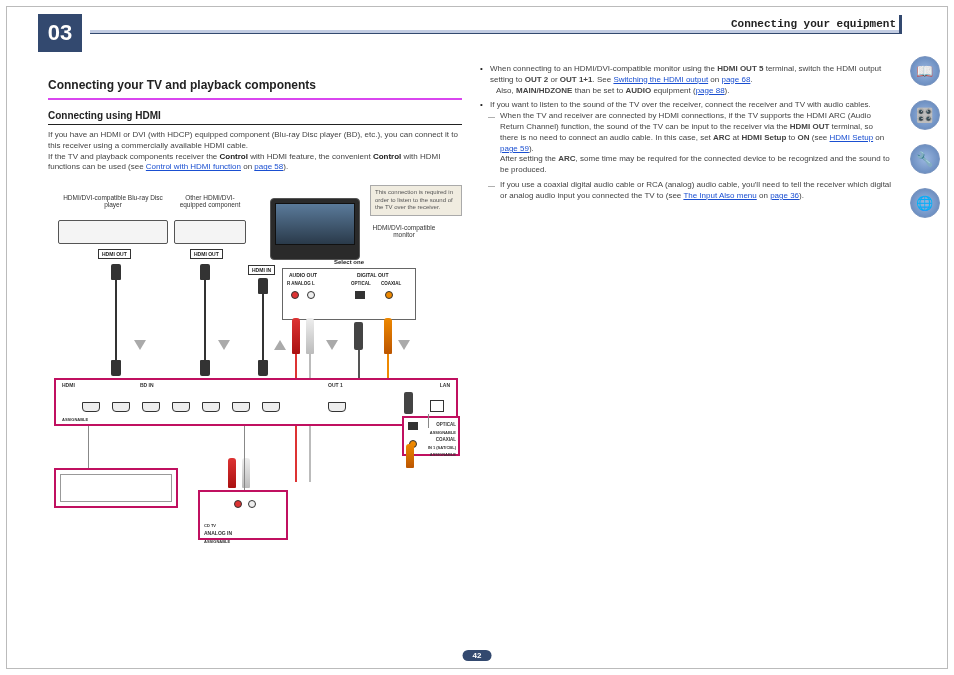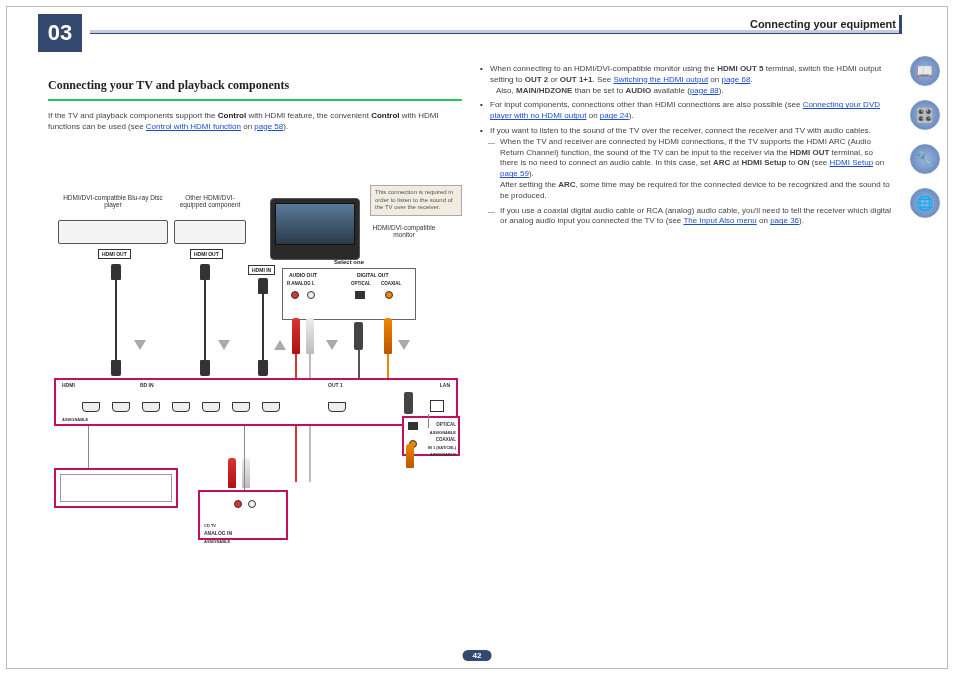--- a/index.html
+++ b/index.html
@@ -30,20 +30,21 @@
     height: 4px;
     background: #c2cce2;
     border-bottom: 1px solid #33496f;
   }
   .section-header {
     position: absolute;
     right: 58px; top: 18px;
     font-size: 11px;
     font-weight: bold;
     color: #222;
+    font-family: Liberation Mono, monospace;
   }
   .section-header::after {
     content: "";
     position: absolute;
     right: -6px; top: -3px;
     width: 3px; height: 18px;
     background: #33496f;
   }
   .col-left {
     position: absolute;
@@ -51,24 +52,23 @@
     width: 414px;
   }
   .col-right {
     position: absolute;
     left: 480px; top: 64px;
     width: 412px;
   }
   h1.main-h {
     font-size: 12px;
     font-weight: bold;
-    border-bottom: 2px solid #22c55e;
+    border-bottom: 2px solid #d946ef;
     padding-bottom: 6px;
     margin-bottom: 10px;
-    font-family: Liberation Serif, serif;
   }
   h2.sub-h {
     font-size: 10px;
     font-weight: bold;
     border-bottom: 1px solid #222;
     padding-bottom: 3px;
     margin-bottom: 5px;
   }
   .body-text { font-size: 8px; line-height: 1.35; color: #444; }
   .body-text b { color: #222; }
@@ -211,33 +211,32 @@
 
 <div class="side-icons">
   <div class="side-icon">📖</div>
   <div class="side-icon">🎛️</div>
   <div class="side-icon">🔧</div>
   <div class="side-icon">🌐</div>
 </div>
 
 <div class="col-left">
   <h1 class="main-h">Connecting your TV and playback components</h1>
+  <h2 class="sub-h">Connecting using HDMI</h2>
+  <p class="body-text">If you have an HDMI or DVI (with HDCP) equipped component (Blu-ray Disc player (BD), etc.), you can connect it to this receiver using a commercially available HDMI cable.</p>
   <p class="body-text">
-    <span>If the TV and playback components support the </span><b>Control</b><span> with HDMI feature, the convenient </span><b>Control</b><span> with HDMI functions can be used (see </span><a class="ln" href="#">Control with HDMI function</a><span> on </span><a class="ln" href="#">page 58</a><span>).</span>
+    <span>If the TV and playback components receiver the </span><b>Control</b><span> with HDMI feature, the convenient </span><b>Control</b><span> with HDMI functions can be used (see </span><a class="ln" href="#">Control with HDMI function</a><span> on </span><a class="ln" href="#">page 58</a><span>).</span>
   </p>
 </div>
 
 <div class="col-right">
   <ul class="bullets">
     <li>
       <span>When connecting to an HDMI/DVI-compatible monitor using the </span><b>HDMI OUT 5</b><span> terminal, switch the HDMI output setting to </span><b>OUT 2</b><span> or </span><b>OUT 1+1</b><span>. See </span><a class="ln" href="#">Switching the HDMI output</a><span> on </span><a class="ln" href="#">page 68</a><span>.</span><br>
-      <span class="small-sub">Also, </span><b>MAIN/HDZONE</b><span> than be set to </span><b>AUDIO</b><span> available (</span><a class="ln" href="#">page 88</a><span>).</span>
-    </li>
-    <li>
-      <span>For input components, connections other than HDMI connections are also possible (see </span><a class="ln" href="#">Connecting your DVD player with no HDMI output</a><span> on </span><a class="ln" href="#">page 24</a><span>).</span>
+      <span class="small-sub">Also, </span><b>MAIN/HDZONE</b><span> than be set to </span><b>AUDIO</b><span> equipment (</span><a class="ln" href="#">page 88</a><span>).</span>
     </li>
     <li>
       <span>If you want to listen to the sound of the TV over the receiver, connect the receiver and TV with audio cables.</span>
       <ul class="dashes">
         <li>
           <span>When the TV and receiver are connected by HDMI connections, if the TV supports the HDMI ARC (Audio Return Channel) function, the sound of the TV can be input to the receiver via the </span><b>HDMI OUT</b><span> terminal, so there is no need to connect an audio cable. In this case, set </span><b>ARC</b><span> at </span><b>HDMI Setup</b><span> to </span><b>ON</b><span> (see </span><a class="ln" href="#">HDMI Setup</a><span> on </span><a class="ln" href="#">page 59</a><span>).</span><br>
           <span>After setting the </span><b>ARC</b><span>, some time may be required for the connected device to be recognized and the sound to be produced.</span>
         </li>
         <li>
           <span>If you use a coaxial digital audio cable or RCA (analog) audio cable, you'll need to tell the receiver which digital or analog audio input you connected the TV to (see </span><a class="ln" href="#">The Input Also menu</a><span> on </span><a class="ln" href="#">page 36</a><span>).</span>

